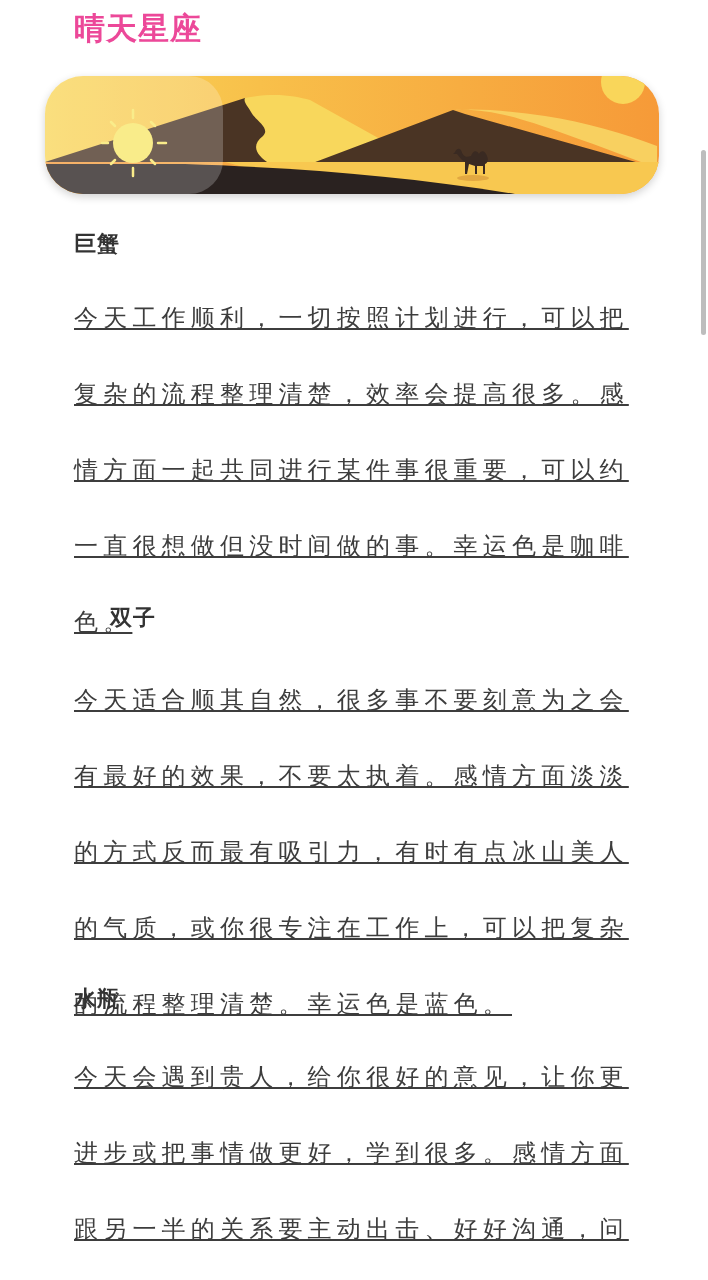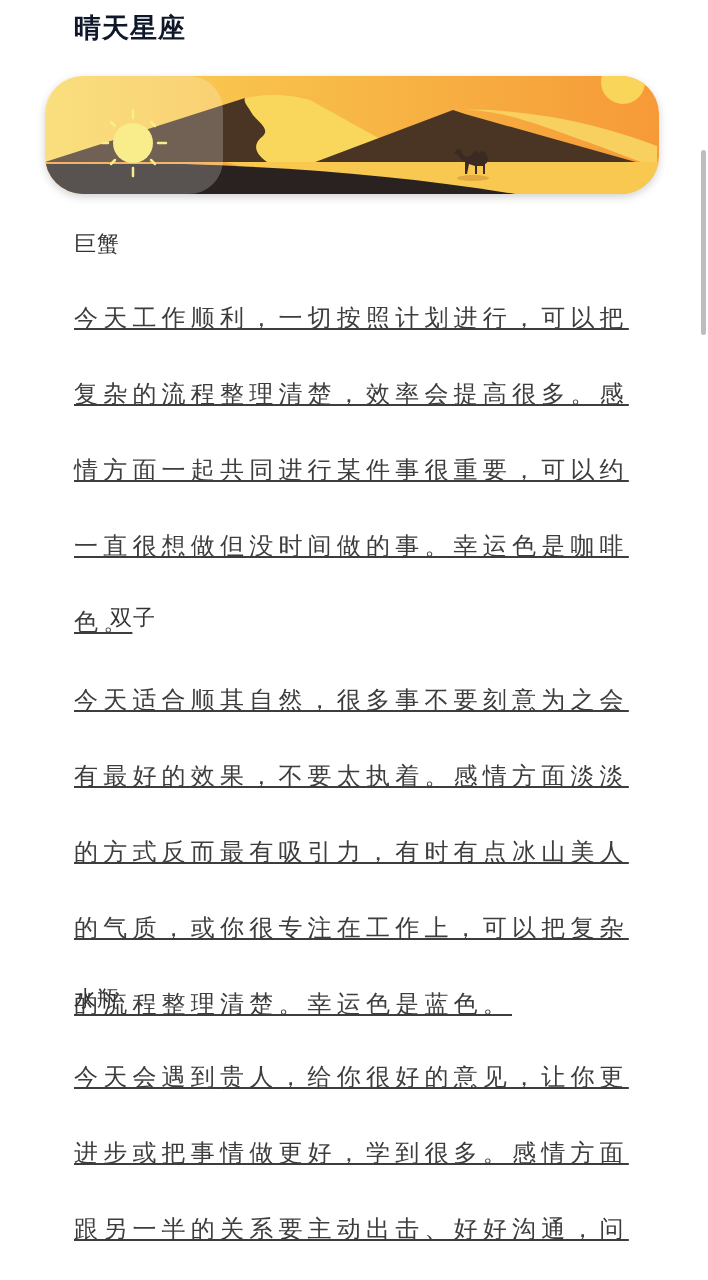--- a/index.html
+++ b/index.html
@@ -12,42 +12,42 @@
       height: 1280px;
       position: relative;
       overflow: hidden;
       font-family: "DejaVu Sans", "Liberation Sans", sans-serif;
       color: #3a3a3a;
     }
     .page-title {
       position: absolute;
       left: 74px;
       top: 8px;
-      font-size: 27px;
+      font-size: 31px;
       font-weight: bold;
-      color: #0f172a;
+      color: #ec4899;
       letter-spacing: 1px;
       line-height: 40px;
     }
     .banner {
       position: absolute;
       left: 45px;
       top: 76px;
       width: 614px;
       height: 118px;
       border-radius: 38px;
       overflow: hidden;
       box-shadow: 0 3px 8px rgba(0,0,0,0.18);
     }
     .banner svg { display: block; }
     .section-heading {
       position: absolute;
       left: 74px;
       font-size: 22px;
-      font-weight: normal;
+      font-weight: bold;
       color: #333333;
       line-height: 30px;
       letter-spacing: 1px;
     }
     .section-body {
       position: absolute;
       left: 74px;
       width: 570px;
       font-size: 24px;
       line-height: 76px;

